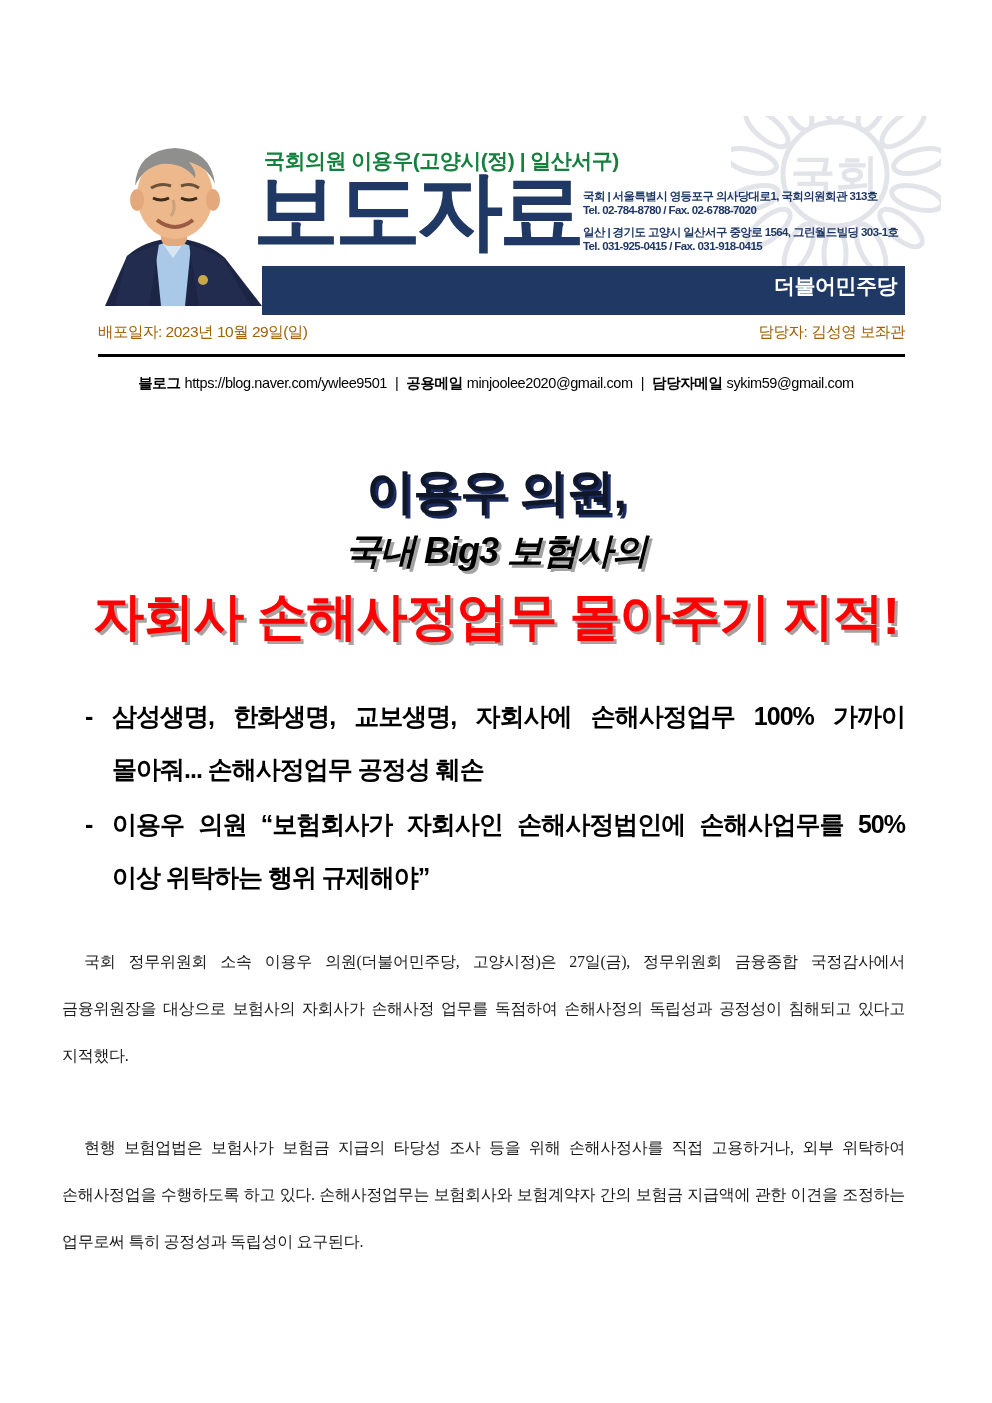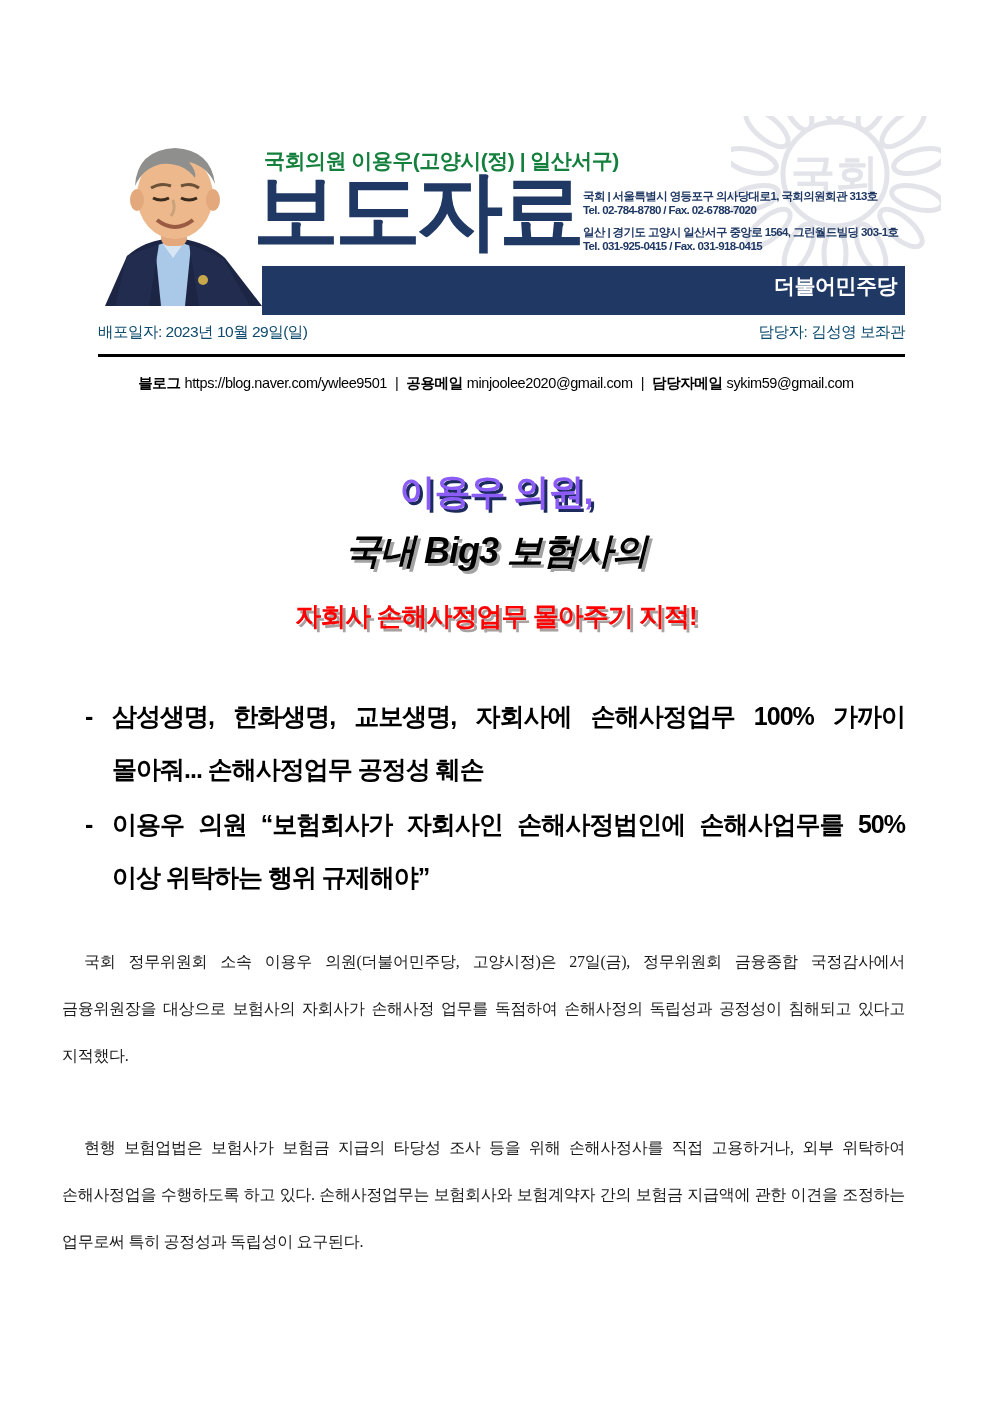--- a/index.html
+++ b/index.html
@@ -40,44 +40,44 @@
     position:absolute;left:262px;top:266px;width:643px;height:49px;
     background:#1f3864;z-index:1;
   }
   .party{
     position:absolute;right:8px;top:0;height:39px;line-height:39px;
     font-size:21px;font-weight:bold;color:#ffffff;letter-spacing:-0.5px;
   }
   
   .date-row{
     position:absolute;left:98px;top:322px;width:807px;height:24px;
-    font-size:15.5px;color:#0c4a6e;letter-spacing:-0.5px;
+    font-size:15.5px;color:#a16207;letter-spacing:-0.5px;
   }
   .date-row .left{float:left;}
   .date-row .right{float:right;}
   .rule{
     position:absolute;left:98px;top:354px;width:807px;height:3px;background:#000;
   }
   .blog-line{
     position:absolute;left:60px;top:374px;width:872px;
     text-align:center;font-size:14.5px;color:#000;letter-spacing:-0.4px;
     white-space:nowrap;
   }
   .blog-line .lbl{font-weight:bold;margin:0 2px;}
   .blog-line .val{margin:0 2px;}
   .blog-line .sep{margin:0 6px;}
   
   .title-block{
     position:absolute;left:60px;top:462px;width:872px;
     text-align:center;font-weight:900;letter-spacing:-1px;
   }
   .title-block .t{line-height:59px;white-space:nowrap;}
-  .t1{font-size:36px;color:#8b5cf6;text-shadow:3px 3px 0 #1c2a5e;}
+  .t1{font-size:48px;color:#0f172a;text-shadow:3px 3px 0 #1c2a5e;}
   .t2{font-size:36px;color:#000000;text-shadow:3px 3px 0 #a3a3a3;font-style:italic;}
-  .t3{font-size:26px;color:#ff0000;text-shadow:3px 3px 0 #a9a0a0;margin-top:7px;}
+  .t3{font-size:51px;color:#ff0000;text-shadow:3px 3px 0 #a9a0a0;margin-top:7px;}
   
   .bullets{
     position:absolute;left:85px;top:690px;width:820px;
     font-size:25px;font-weight:bold;color:#000;letter-spacing:-1px;
   }
   .bullet{display:flex;line-height:53px;margin-bottom:2px;}
   .bullet .dash{width:27px;flex:0 0 27px;}
   .bullet .btext{flex:1;text-align:justify;word-break:keep-all;}
   
   .body-text{

